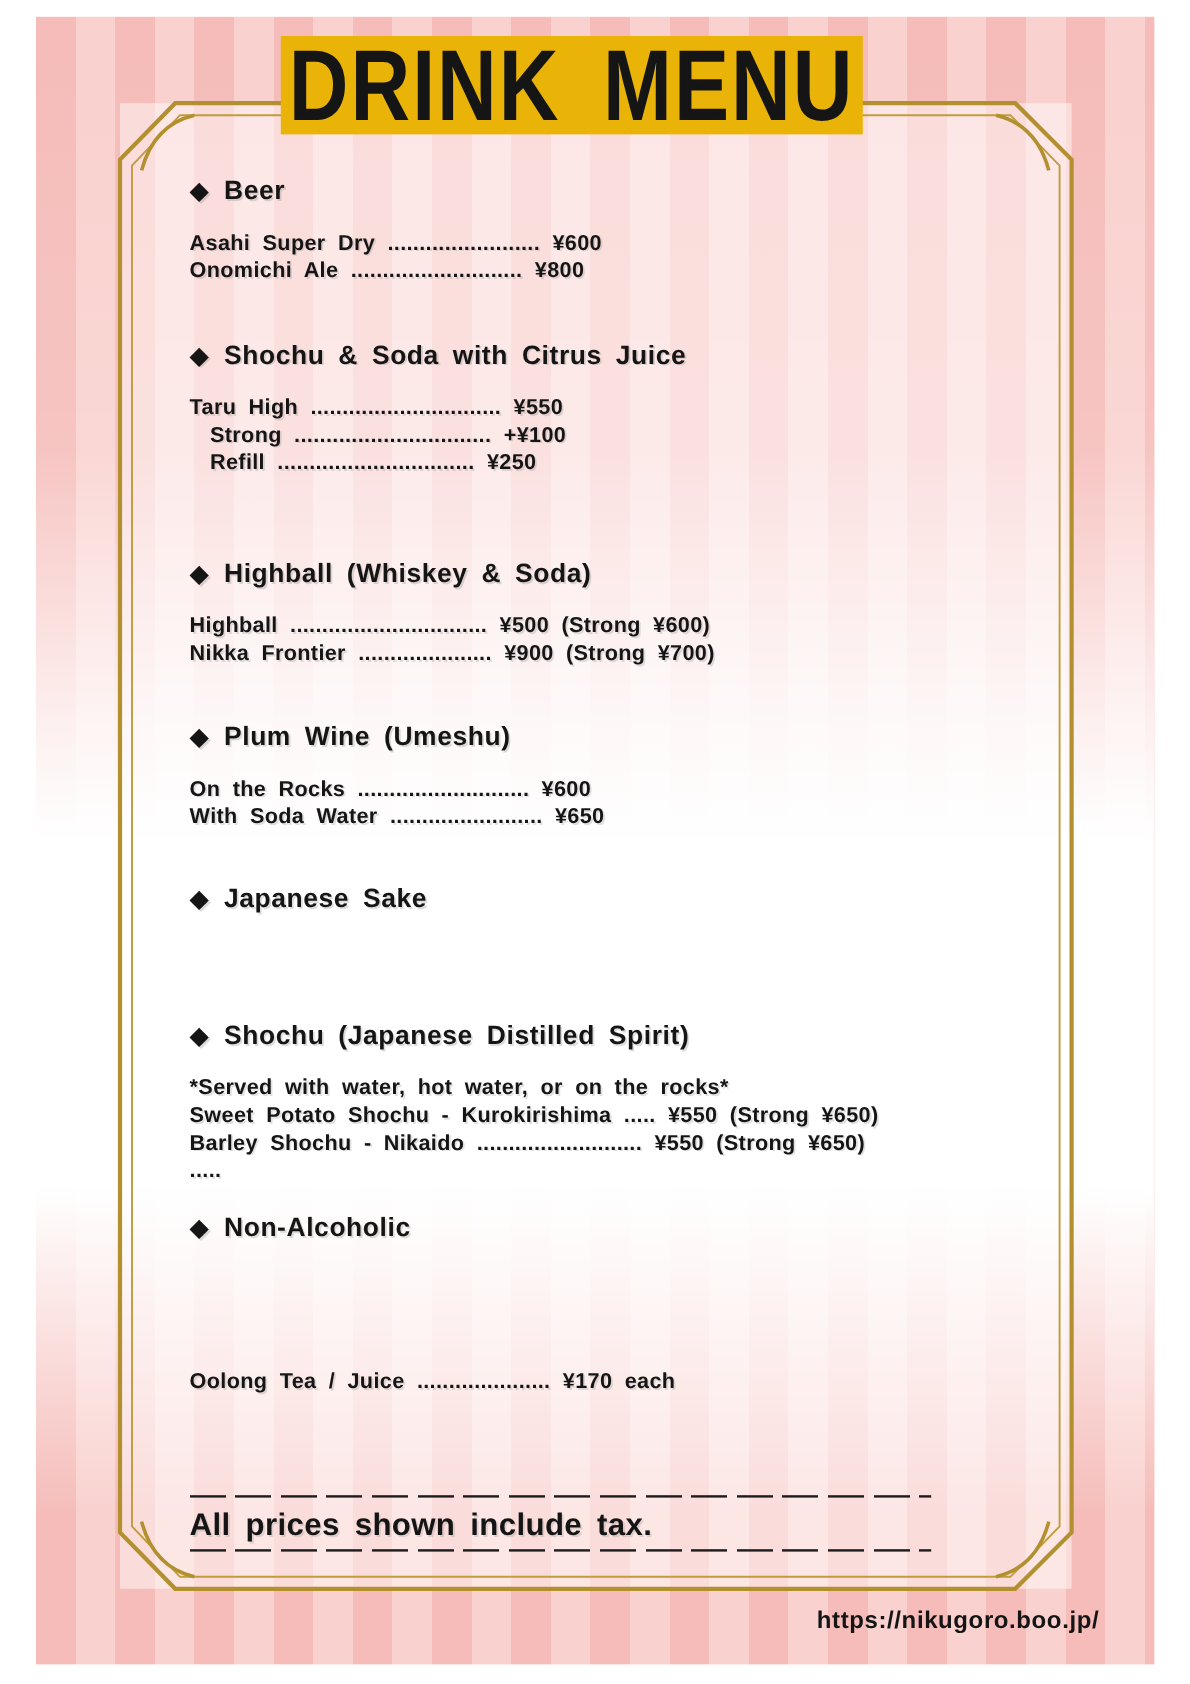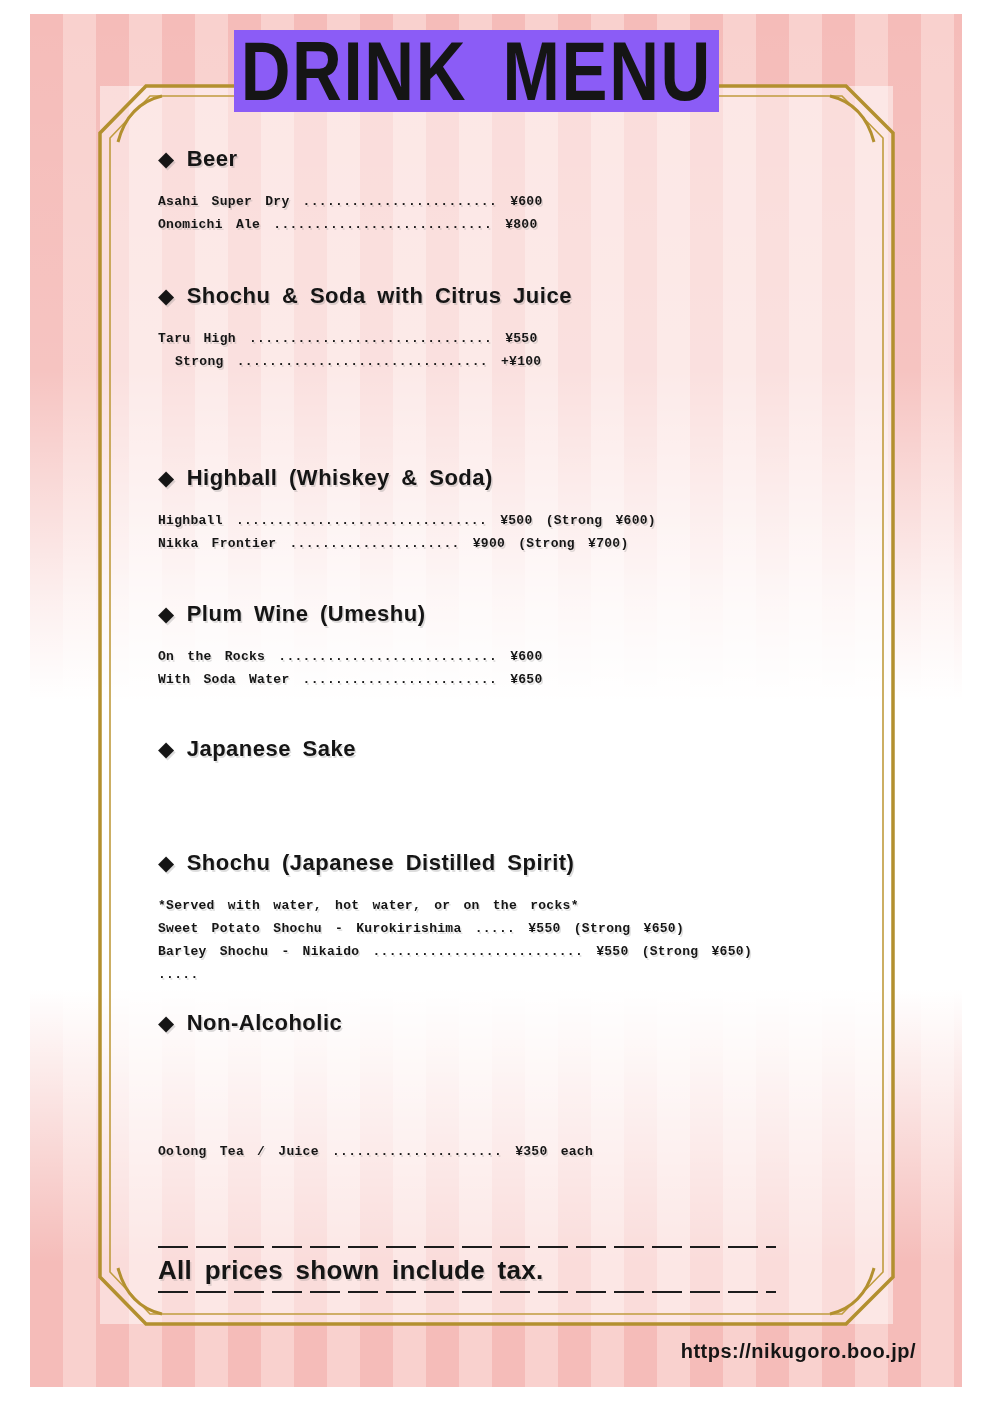--- a/index.html
+++ b/index.html
@@ -29,22 +29,22 @@
   .banner{position:absolute;left:234px;top:30px;width:485px;height:82px;
     display:flex;align-items:center;justify-content:center;}
   .banner .title{font-size:84px;font-weight:bold;letter-spacing:2px;word-spacing:18px;
     transform:scaleX(0.82);transform-origin:50% 50%;line-height:82px;white-space:nowrap;}
 
   .section{position:absolute;left:158px;width:740px;}
   .sec-header{font-size:22px;font-weight:bold;line-height:26px;letter-spacing:0.5px;word-spacing:5px;
     text-shadow:1.5px 1.5px 0 rgba(120,120,120,0.25);white-space:nowrap;}
   .sec-header .diamond{margin-right:12px;font-size:21px;}
   .sec-items{margin-top:18px;}
-  .line{font-size:13px;font-weight:bold;line-height:23px;letter-spacing:0.3px;word-spacing:5px;
-    text-shadow:1.5px 1.5px 0 rgba(120,120,120,0.22);white-space:nowrap;font-family:Liberation Mono, monospace;}
+  .line{font-size:18px;font-weight:bold;line-height:23px;letter-spacing:0.3px;word-spacing:5px;
+    text-shadow:1.5px 1.5px 0 rgba(120,120,120,0.22);white-space:nowrap;}
   .line.indent{padding-left:17px;}
 
   .dash-rule{position:absolute;left:158px;width:618px;height:2px;
     background:repeating-linear-gradient(90deg,#1c1c1c 0 30px,rgba(0,0,0,0) 30px 38px);}
   .tax-note{position:absolute;left:158px;top:1256px;font-size:26px;font-weight:bold;
     letter-spacing:0.3px;word-spacing:5px;line-height:28px;
     text-shadow:1.5px 1.5px 0 rgba(120,120,120,0.22);}
   .site-url{position:absolute;right:76px;top:1340px;font-size:20px;font-weight:bold;
     letter-spacing:0.5px;margin-left:39px;}
 </style>
@@ -59,41 +59,42 @@
   <path d="M146 86 L846 86 L893 133 L893 1277 L846 1324 L146 1324 L100 1277 L100 133 Z" fill="none" stroke="#b3902f" stroke-width="3.5"></path>
 
   <path d="M150 96 L842 96 L883 138 L883 1272 L842 1314 L150 1314 L110 1272 L110 138 Z" fill="none" stroke="#c09c3e" stroke-width="1.6"></path>
 
   <path d="M162 96 Q128 104 118 142" fill="none" stroke="#b3902f" stroke-width="3"></path>
   <path d="M830 96 Q864 104 874 142" fill="none" stroke="#b3902f" stroke-width="3"></path>
   <path d="M162 1314 Q128 1306 118 1268" fill="none" stroke="#b3902f" stroke-width="3"></path>
   <path d="M830 1314 Q864 1306 874 1268" fill="none" stroke="#b3902f" stroke-width="3"></path>
 </svg>
 
-<div class="banner" style="background:#8b5cf6">
+<div class="banner" style="background:#eab308">
   <div class="title">DRINK MENU</div>
 </div>
 
 <div class="section" style="top:146px">
   <div class="sec-header">
     <span class="diamond">◆</span><span>Beer</span>
   </div>
   <div class="sec-items">
     <div class="line">Asahi Super Dry ........................ ¥600</div>
     <div class="line">Onomichi Ale ........................... ¥800</div>
   </div>
 </div>
 
 <div class="section" style="top:283px">
   <div class="sec-header">
     <span class="diamond">◆</span><span>Shochu &amp; Soda with Citrus Juice</span>
   </div>
   <div class="sec-items">
     <div class="line">Taru High .............................. ¥550</div>
     <div class="line indent">Strong ............................... +¥100</div>
+    <div class="line indent">Refill ............................... ¥250</div>
   </div>
 </div>
 
 <div class="section" style="top:465px">
   <div class="sec-header">
     <span class="diamond">◆</span><span>Highball (Whiskey &amp; Soda)</span>
   </div>
   <div class="sec-items">
     <div class="line">Highball ............................... ¥500 (Strong ¥600)</div>
     <div class="line">Nikka Frontier ..................... ¥900 (Strong ¥700)</div>
@@ -129,21 +130,21 @@
 </div>
 
 <div class="section" style="top:1010px">
   <div class="sec-header">
     <span class="diamond">◆</span><span>Non-Alcoholic</span>
   </div>
 </div>
 
 <div class="section" style="top:1122px">
   <div class="sec-items">
-    <div class="line">Oolong Tea / Juice ..................... ¥350 each</div>
+    <div class="line">Oolong Tea / Juice ..................... ¥170 each</div>
   </div>
 </div>
 
 <div class="dash-rule" style="top:1246px"></div>
 <div class="tax-note">All prices shown include tax.</div>
 <div class="dash-rule" style="top:1291px"></div>
 
 <div class="site-url">https://nikugoro.boo.jp/</div>
 
 </body></html>

